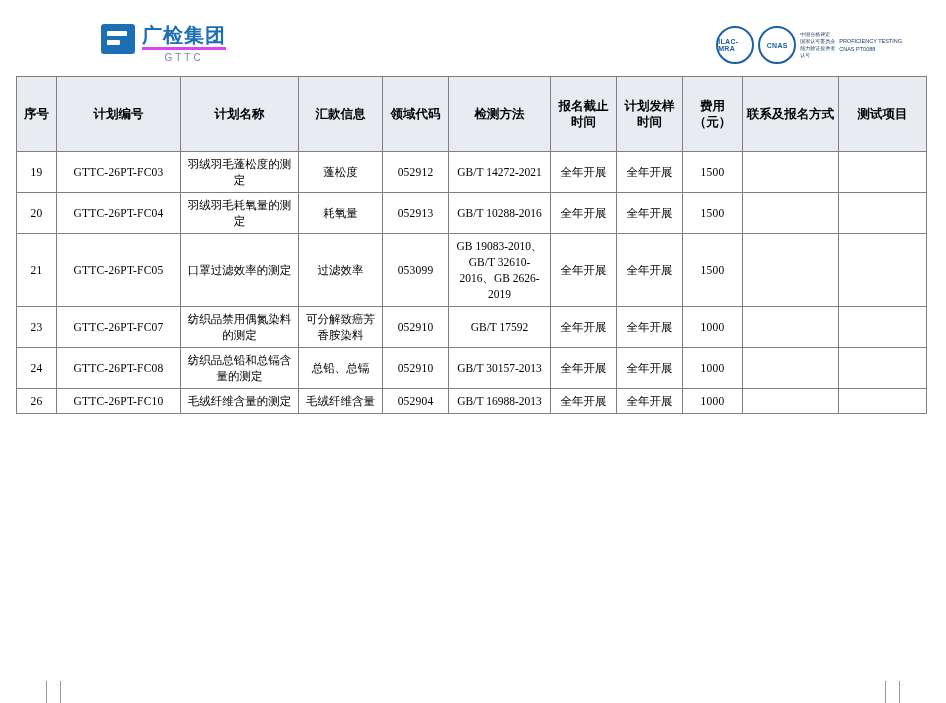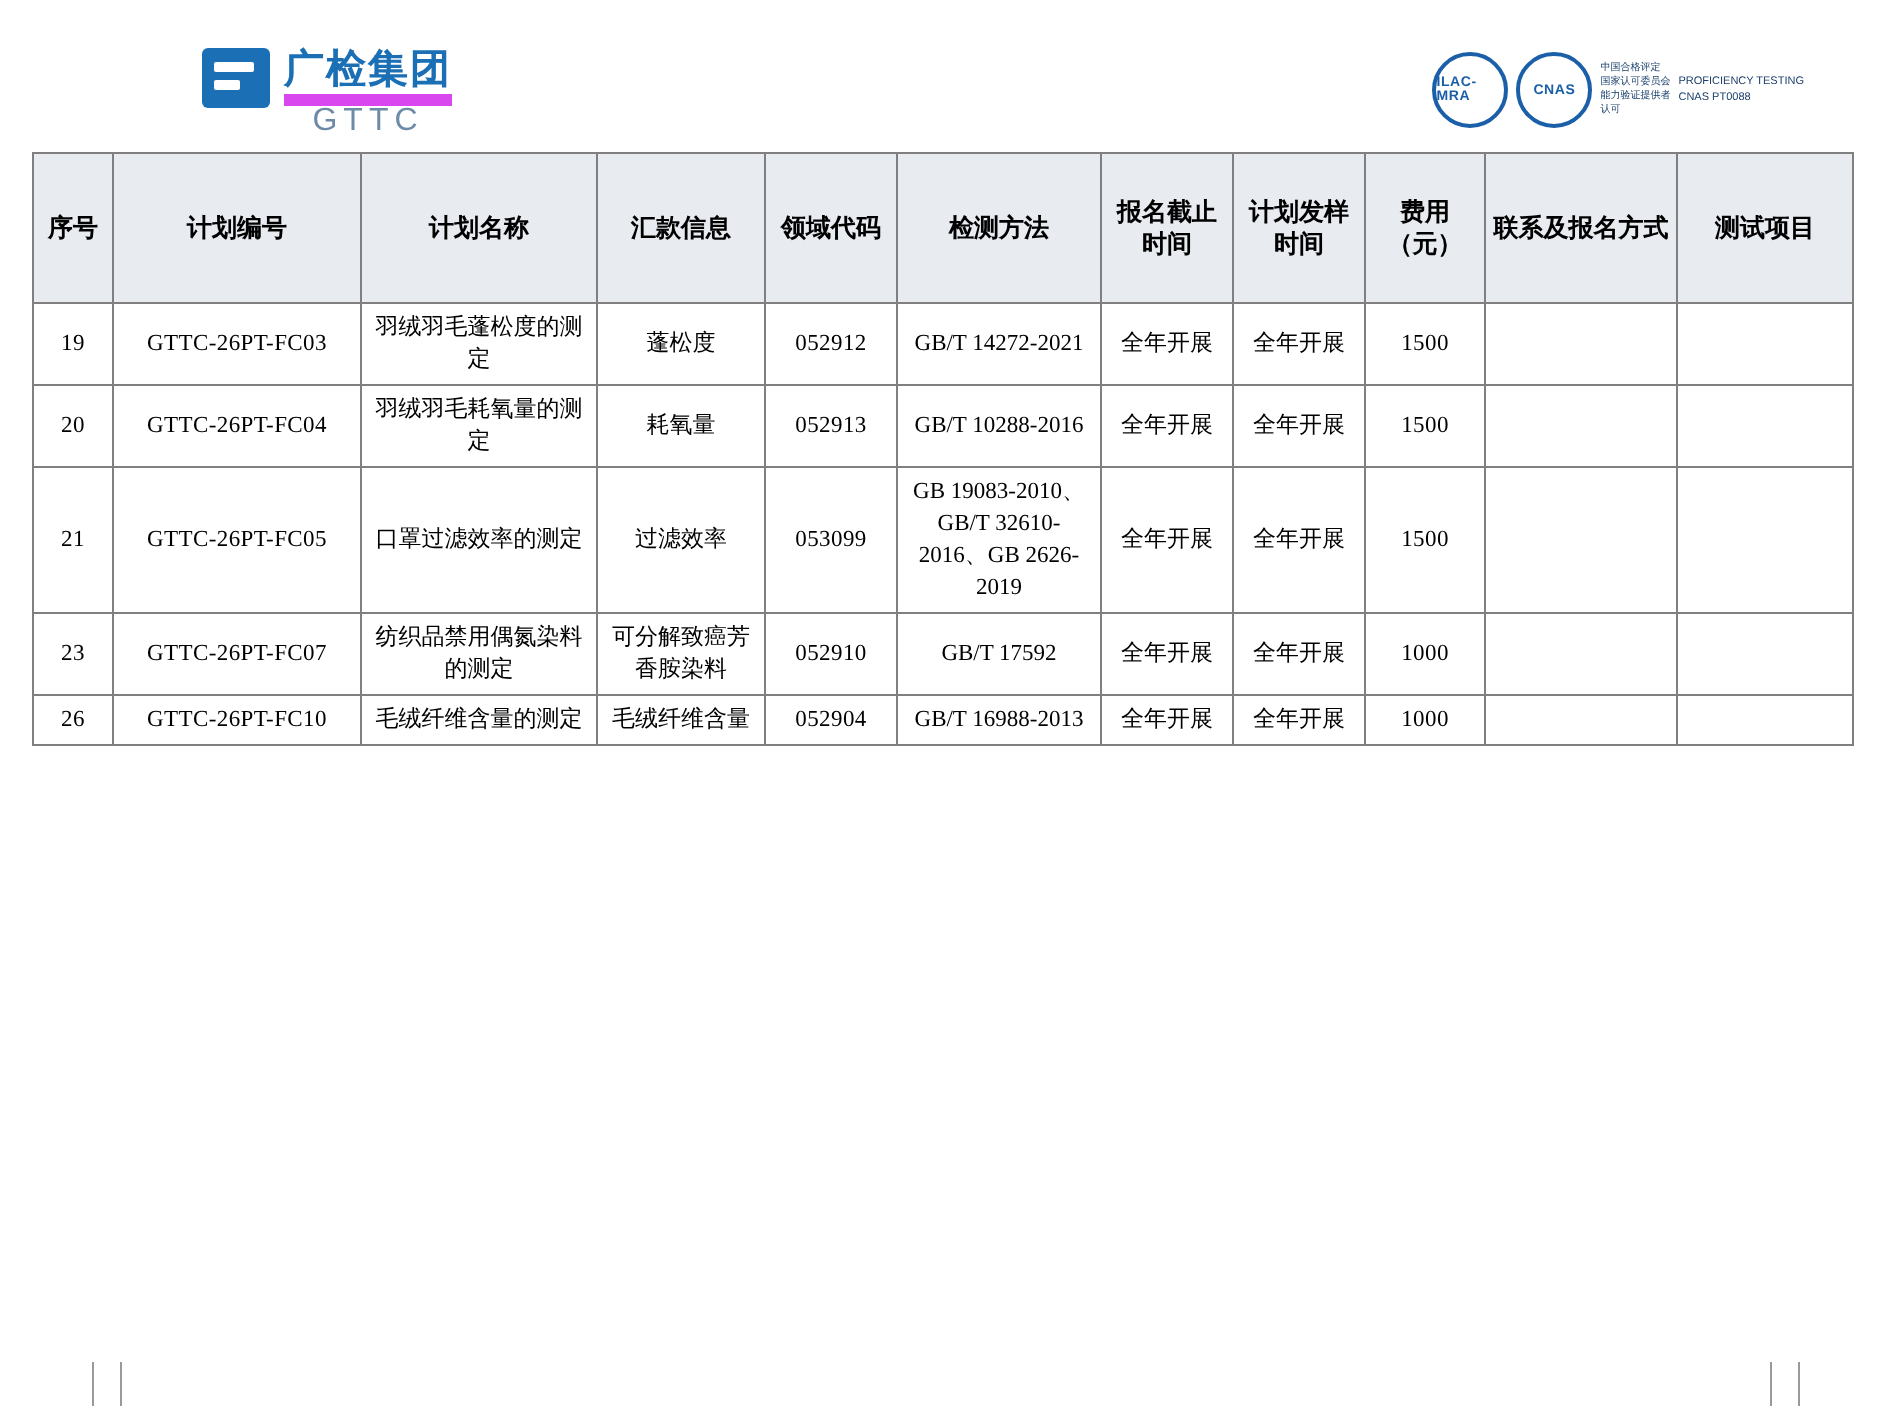--- a/index.html
+++ b/index.html
@@ -67,25 +67,25 @@
     justify-content: flex-start;
   }
   .logo-cn {
     font-size: 20px;
     font-weight: bold;
     color: #1a6fb5;
     line-height: 22px;
     letter-spacing: 1px;
   }
   .logo-en {
-    font-size: 16px;
+    font-size: 10px;
     color: #6d8ba6;
     letter-spacing: 3px;
     line-height: 14px;
-    border-top: 6px solid #d946ef;
+    border-top: 3px solid #d946ef;
     margin-top: 1px;
     padding-top: 1px;
     text-align: center;
   }
 
   .accred-block {
     position: absolute;
     right: 44px;
     top: 26px;
     display: flex;
@@ -298,20 +298,33 @@
         <td class="cjk">可分解致癌芳香胺染料</td>
         <td class="mono">052910</td>
         <td class="method">GB/T 17592</td>
         <td class="cjk">全年开展</td>
         <td class="cjk">全年开展</td>
         <td class="mono">1000</td>
         <td class="cjk"></td>
         <td class="cjk"></td>
       </tr>
 
+      <tr>
+        <td class="mono">24</td>
+        <td class="mono">GTTC-26PT-FC08</td>
+        <td class="cjk">纺织品总铅和总镉含量的测定</td>
+        <td class="cjk">总铅、总镉</td>
+        <td class="mono">052910</td>
+        <td class="method">GB/T 30157-2013</td>
+        <td class="cjk">全年开展</td>
+        <td class="cjk">全年开展</td>
+        <td class="mono">1000</td>
+        <td class="cjk"></td>
+        <td class="cjk"></td>
+      </tr>
 
 
       <tr>
         <td class="mono">26</td>
         <td class="mono">GTTC-26PT-FC10</td>
         <td class="cjk">毛绒纤维含量的测定</td>
         <td class="cjk">毛绒纤维含量</td>
         <td class="mono">052904</td>
         <td class="method">GB/T 16988-2013</td>
         <td class="cjk">全年开展</td>

